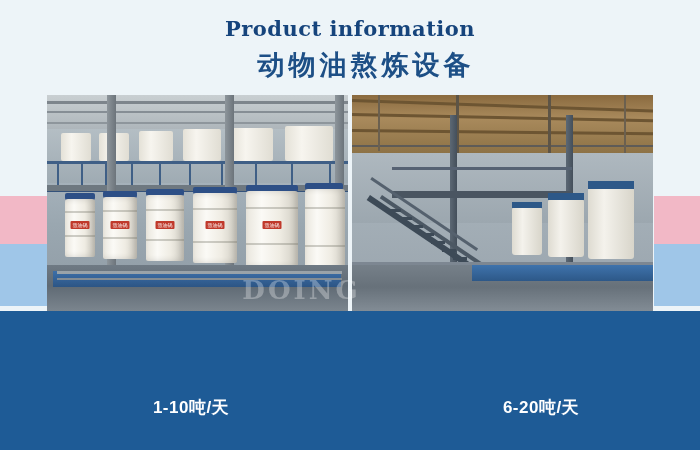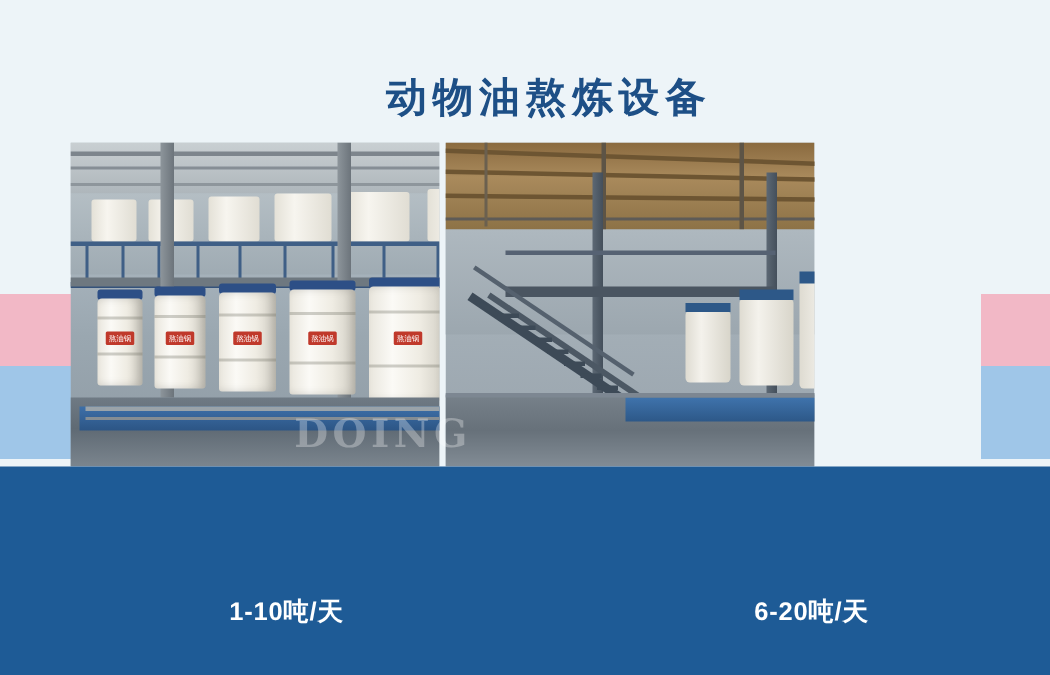--- a/index.html
+++ b/index.html
@@ -87,21 +87,21 @@
     color: #1d4f86;
     letter-spacing: 4px;
     z-index: 3;
   }
 
   
   .photos {
     position: absolute;
     left: 47px;
     top: 95px;
-    width: 496px;
+    width: 606px;
     height: 216px;
     display: flex;
     gap: 4px;
     z-index: 2;
   }
   .photo {
     position: relative;
     overflow: hidden;
   }
   .photo-left { width: 301px; height: 216px; }
@@ -275,20 +275,21 @@
 
   <div class="deco-left">
     <div class="bar-pink"></div>
     <div class="bar-blue"></div>
   </div>
   <div class="deco-right">
     <div class="bar-pink"></div>
     <div class="bar-blue"></div>
   </div>
 
+  <div class="title-en">Product information</div>
   <div class="title-cn">动物油熬炼设备</div>
 
   <div class="photos">
 
     <div class="photo photo-left">
       <div class="pl-bg"></div>
       <div class="pl-ceiling"></div>
       <div class="pl-ceilbeam" style="top:6px;"></div>
       <div class="pl-ceilbeam" style="top:16px;height:2px;background:#868e95;"></div>
       <div class="pl-ceilbeam" style="top:27px;height:2px;background:#8e969c;"></div>

